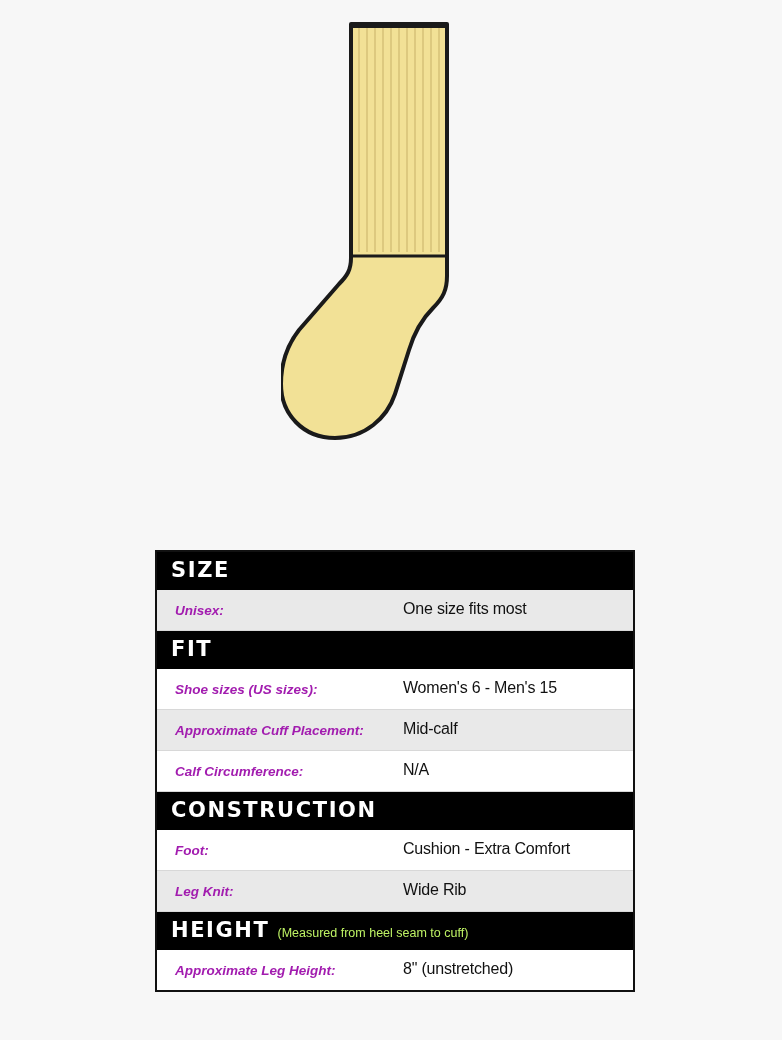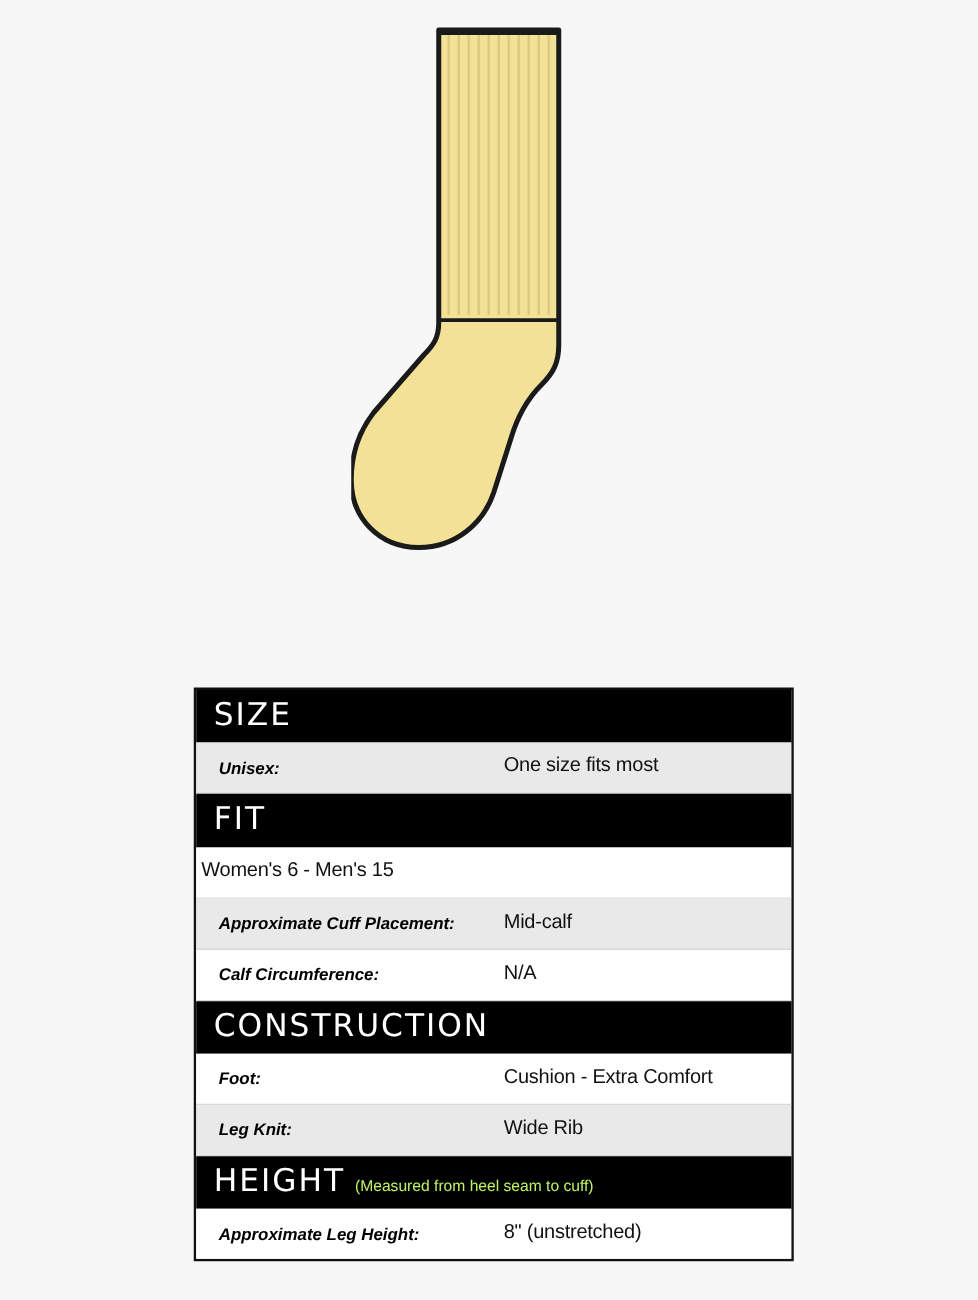--- a/index.html
+++ b/index.html
@@ -62,23 +62,23 @@
   .section-head {
     background: #000000;
     color: #ffffff;
     padding: 7px 14px 9px 14px;
     display: flex;
     align-items: baseline;
     gap: 8px;
   }
   .section-head .sec-title {
     font-family: "DejaVu Sans", sans-serif;
-    font-size: 25px;
+    font-size: 21px;
     letter-spacing: 1.6px;
-    font-weight: normal;
+    font-weight: bold;
     line-height: 1.05;
   }
   .section-head .sec-note {
     font-family: "Liberation Sans", sans-serif;
     font-size: 12.5px;
     letter-spacing: 0px;
     color: #bef264;
   }
   .row {
     display: flex;
@@ -95,21 +95,21 @@
   .row.plain {
     background: #ffffff;
   }
   .row .label {
     width: 242px;
     box-sizing: border-box;
     padding: 10px 8px 10px 18px;
     font-size: 13.5px;
     font-style: italic;
     font-weight: bold;
-    color: #000000;
+    color: #a21caf;
   }
   .row .value {
     flex: 1;
     padding: 8px 12px 10px 4px;
     font-size: 16px;
     color: #111111;
     letter-spacing: -0.2px;
   }
 </style>
 </head>
@@ -154,20 +154,21 @@
     <div class="row shaded">
       <div class="label">Unisex:</div>
       <div class="value">One size fits most</div>
     </div>
 
     <div class="section-head">
       <span class="sec-title">FIT</span>
       <span class="sec-note"></span>
     </div>
     <div class="row plain">
+      <div class="label">Shoe sizes (US sizes):</div>
       <div class="value">Women's 6 - Men's 15</div>
     </div>
     <div class="row shaded">
       <div class="label">Approximate Cuff Placement:</div>
       <div class="value">Mid-calf</div>
     </div>
     <div class="row plain">
       <div class="label">Calf Circumference:</div>
       <div class="value">N/A</div>
     </div>

